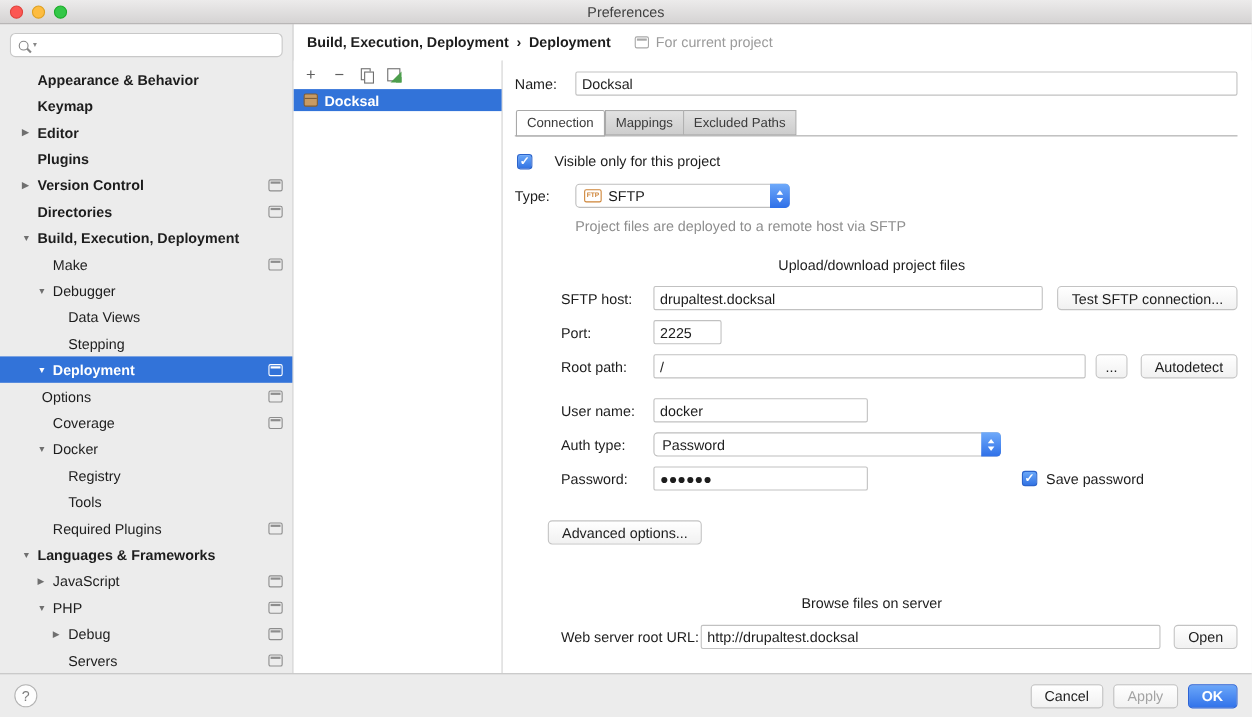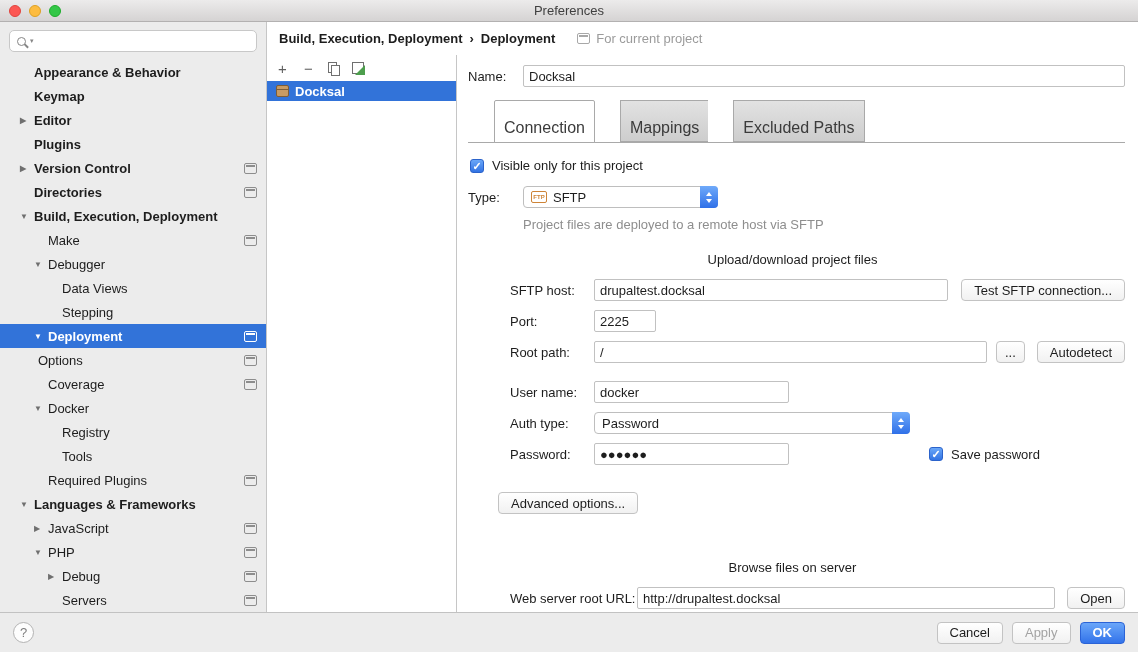--- a/index.html
+++ b/index.html
@@ -65,25 +65,25 @@
   .main-panel { flex: 1; min-width: 0; padding: 10px 13px 0 11px; overflow: hidden; background: #FFF; }
   .row { display: flex; align-items: center; }
   .lbl-55 { flex: 0 0 55px; }
   .lbl-84 { flex: 0 0 84px; }
   .lbl-127 { flex: 0 0 127px; }
   .text-input { height: 22px; border: 1px solid #C1C1C1; border-radius: 2px; background: #FFF; padding: 0 5px; font-family: "Liberation Sans", sans-serif; font-size: 13px; color: #1D1D1D; outline: none; }
   .grow { flex: 1; min-width: 0; }
   .w-62 { width: 62px; } .w-195 { width: 195px; } .w-316 { width: 316px; }
 
   .tabbar { display: flex; margin-top: 13px; border-bottom: 1px solid #A9A9A9; padding-left: 1px; }
-  .tab { font-size: 16px; padding: 18px 9px 4px; background: linear-gradient(#E2E2E2, #CDCDCD); border: 1px solid #A9A9A9; border-right: none; color: #3B3B3B; cursor: default; margin-left: 25px; }
+  .tab { font-size: 12px; padding: 3px 9px 4px; background: linear-gradient(#E2E2E2, #CDCDCD); border: 1px solid #A9A9A9; border-right: none; color: #3B3B3B; cursor: default; }
   .tab:last-child { border-right: 1px solid #A9A9A9; }
   .tab.active { background: #FFF; margin-bottom: -1px; padding-bottom: 5px; border-right: 1px solid #A9A9A9; border-radius: 2px 2px 0 0; }
 
-  .check-row { display: flex; align-items: center; gap: 8px; margin-top: 15px; padding-left: 2px; }
+  .check-row { display: flex; align-items: center; gap: 20px; margin-top: 15px; padding-left: 2px; }
   .checkbox { flex: 0 0 14px; width: 14px; height: 14px; border-radius: 3px; background: linear-gradient(#6AA7F8, #3273E3); border: 1px solid #2B63CB; color: #FFF; font-size: 11px; line-height: 12px; text-align: center; font-weight: bold; }
   .checkbox.checked::after { content: "✓"; }
 
   .type-row { margin-top: 13px; }
   .combo { height: 22px; border: 1px solid #BEBEBE; border-radius: 4px; background: #FFF; display: flex; align-items: center; position: relative; padding: 0 24px 0 7px; cursor: default; }
   .combo .stepper { position: absolute; right: -1px; top: -1px; bottom: -1px; width: 18px; border-radius: 0 4px 4px 0; background: linear-gradient(#6FAAFA, #2F70E8); display: flex; flex-direction: column; align-items: center; justify-content: center; }
   .stepper i { display: block; width: 0; height: 0; border-left: 3.5px solid transparent; border-right: 3.5px solid transparent; }
   .stepper .up { border-bottom: 4px solid #FFF; margin-bottom: 3px; }
   .stepper .dn { border-top: 4px solid #FFF; }
   .ftp-icon { width: 16px; height: 12px; border: 1px solid #CE8437; border-radius: 2px; color: #CE8437; font-size: 6px; font-weight: bold; line-height: 10px; text-align: center; margin-right: 6px; }

